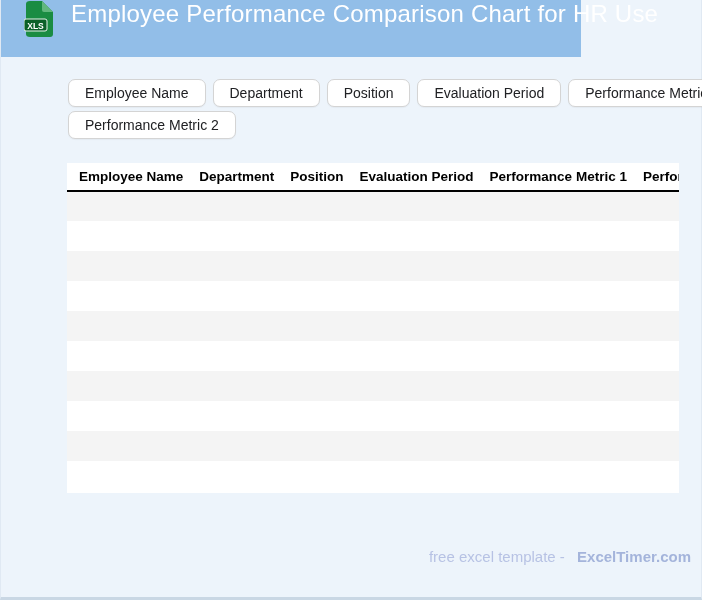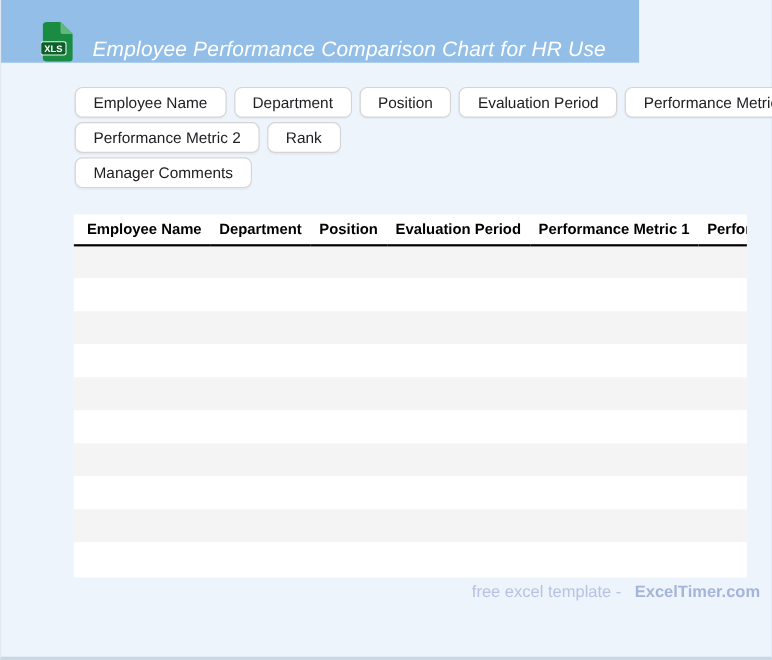--- a/index.html
+++ b/index.html
@@ -17,32 +17,31 @@
     border-right: 1px solid #e0e9f3;
     border-bottom: 3px solid #c9d7e4;
     position: relative;
   }
   
   .header {
     width: 580px;
     height: 57px;
     background: #92bee8;
     display: flex;
-    align-items: flex-end;
-    padding-left: 36px;
+    align-items: flex-start;
+    padding-left: 23px;
   }
   .file-icon { width: 30px; height: 38px; flex: 0 0 auto; }
   .header-title {
     color: #ffffff;
-    font-size: 19px;
+    font-size: 24px;
     font-weight: 500;
     margin-left: 17px;
     letter-spacing: 0.2px;
     white-space: nowrap;
-    font-style: italic;
   }
   
   .chips {
     margin: 22px 0 0 67px;
     display: flex;
     flex-direction: column;
     gap: 4px;
   }
   .chip-row { display: flex; gap: 7px; }
   .chip {
@@ -79,21 +78,21 @@
     vertical-align: middle;
   }
   thead th:first-child { padding-left: 12px; }
   thead tr { border-bottom: 2px solid #000000; }
   tbody td { height: 30px; padding: 0; }
   tbody tr.odd  { background: #f4f4f4; }
   tbody tr.even { background: #ffffff; }
   
   .footer {
     position: absolute;
-    top: 530px;
+    top: 548px;
     left: 66px;
     width: 624px;
     text-align: right;
     font-size: 15px;
     color: #b7c2e4;
     white-space: nowrap;
   }
   .footer .brand {
     font-weight: bold;
     color: #a4b4db;
@@ -119,24 +118,20 @@
   <div class="chips">
     <div class="chip-row">
       <span class="chip">Employee Name</span>
       <span class="chip">Department</span>
       <span class="chip">Position</span>
       <span class="chip">Evaluation Period</span>
       <span class="chip">Performance Metric 1</span>
     </div>
     <div class="chip-row">
       <span class="chip">Performance Metric 2</span>
-      <span class="chip">Rank</span>
-    </div>
-    <div class="chip-row">
-      <span class="chip">Manager Comments</span>
     </div>
   </div>
 
   <div class="table-wrap">
     <table>
       <thead>
         <tr>
           <th>Employee Name</th>
           <th>Department</th>
           <th>Position</th>

